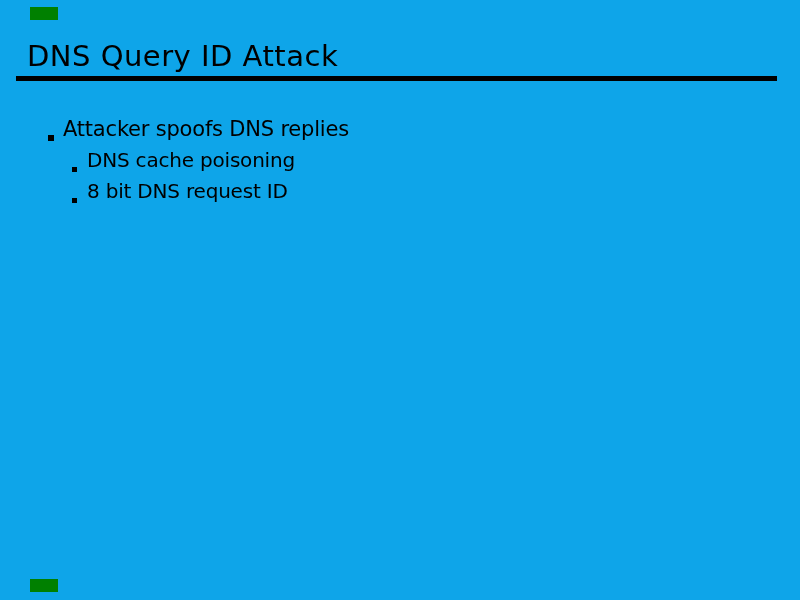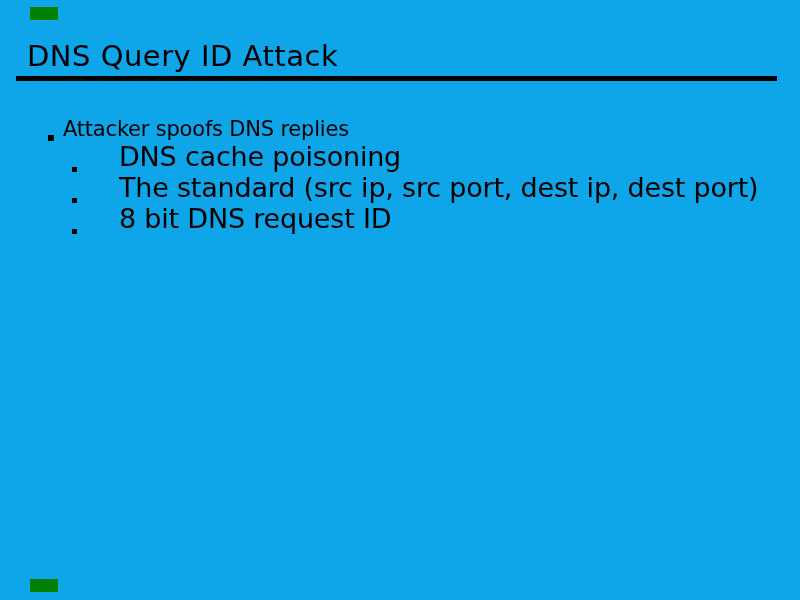--- a/index.html
+++ b/index.html
@@ -62,21 +62,21 @@
   }
   .bullet-row.l1 { padding-left: 48px; }
   .bullet-row.l2 { padding-left: 72px; }
   .sq {
     flex: 0 0 auto;
     background: #000000;
   }
   .l1 .sq { width: 6px; height: 6px; margin-right: 9px; }
   .l2 .sq { width: 5px; height: 5px; margin-right: 10px; }
   .l1 .txt { font-size: 21px; letter-spacing: -0.2px; }
-  .l2 .txt { font-size: 27px; letter-spacing: -0.2px; margin-left: 32px; }
+  .l2 .txt { font-size: 20px; letter-spacing: -0.2px; }
 </style>
 </head>
 <body>
 
 <div class="slide">
 
   <div class="corner-marker top"></div>
 
   <h1 class="slide-title">DNS Query ID Attack</h1>
 
@@ -88,24 +88,20 @@
       <span class="sq"></span>
       <span class="txt">Attacker spoofs DNS replies</span>
     </li>
 
     <li class="bullet-row l2">
       <span class="sq"></span>
       <span class="txt">DNS cache poisoning</span>
     </li>
 
 
-    <li class="bullet-row l2">
-      <span class="sq"></span>
-      <span class="txt">The standard (src ip, src port, dest ip, dest port)</span>
-    </li>
 
     <li class="bullet-row l2">
       <span class="sq"></span>
       <span class="txt">8 bit DNS request ID</span>
     </li>
 
   </ul>
 
   <div class="corner-marker bottom"></div>
 

